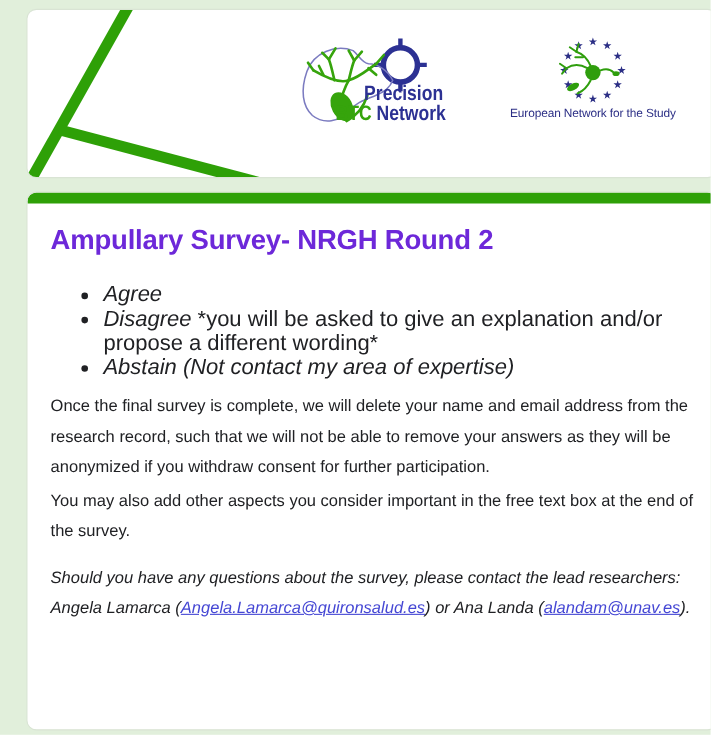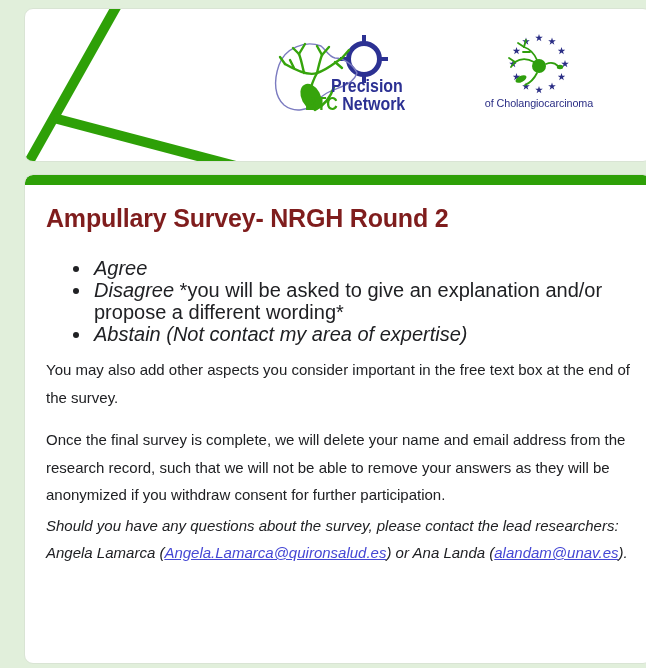--- a/index.html
+++ b/index.html
@@ -38,21 +38,21 @@
   .enscca svg{display:block;margin:0 auto;}
   .enscca-text{
     margin-top:2px;color:#2b2e85;font-size:10.8px;line-height:13.5px;
     letter-spacing:-0.1px;white-space:nowrap;
   }
 
   
   .content{padding:9px 18px 0 21px;color:#202124;}
   h1.title{
     margin:8px 0 22px 0;font-size:25px;line-height:33px;font-weight:700;
-    color:#7f1d1d;letter-spacing:-0.2px;
+    color:#6d28d9;letter-spacing:-0.2px;
   }
   p.desc{margin:0;font-size:15px;line-height:27.5px;}
   p.p1{margin-bottom:23px;}
   ul.options{
     margin:5px 0 11px 0;padding:0 0 0 46px;list-style:disc;
     font-size:20px;line-height:22px;
   }
   ul.options li{padding-left:2px;}
   .it{font-style:italic;}
   p.p3{margin-bottom:15px;}
@@ -134,38 +134,38 @@
           <path d="M77,29 C70,25 64,25 58,29"></path>
           <path d="M58,29 L52,25"></path>
           <path d="M58,29 L54,34"></path>
           <path d="M89,31 C94,29 98,30 101,33"></path>
           <path d="M80,40 C77,46 73,50 68,52"></path>
         </g>
         <ellipse cx="103" cy="34" rx="3.2" ry="2.2" fill="#2f9e0d"></ellipse>
         <ellipse cx="64" cy="46" rx="6" ry="3" transform="rotate(-28 64 46)" fill="#2f9e0d"></ellipse>
       </g>
     </svg>
-    <div class="enscca-text">of Cholangiocarcinoma</div>
+    <div class="enscca-text">European Network for the Study</div>
   </div>
 </div>
 
 <div class="card form-card">
   <div class="accent-bar"></div>
   <div class="content">
 
     <h1 class="title">Ampullary Survey- NRGH Round 2</h1>
 
 
 
     <ul class="options">
       <li><span class="it">Agree</span><span></span></li>
       <li><span class="it">Disagree</span><span> *you will be asked to give an explanation and/or propose a different wording*</span></li>
       <li><span class="it">Abstain (Not contact my area of expertise)</span><span></span></li>
     </ul>
 
+    <p class="desc p4">Once the final survey is complete, we will delete your name and email address from the research record, such that we will not be able to remove your answers as they will be anonymized if you withdraw consent for further participation.</p>
+
     <p class="desc p3">You may also add other aspects you consider important in the free text box at the end of the survey.</p>
-
-    <p class="desc p4">Once the final survey is complete, we will delete your name and email address from the research record, such that we will not be able to remove your answers as they will be anonymized if you withdraw consent for further participation.</p>
 
     <p class="desc"><span class="it">Should you have any questions about the survey, please contact the lead researchers: Angela Lamarca (</span><a class="mail" href="#">Angela.Lamarca@quironsalud.es</a><span class="it">) or Ana Landa (</span><a class="mail" href="#">alandam@unav.es</a><span class="it">).</span></p>
 
   </div>
 </div>
 
 </body></html>

